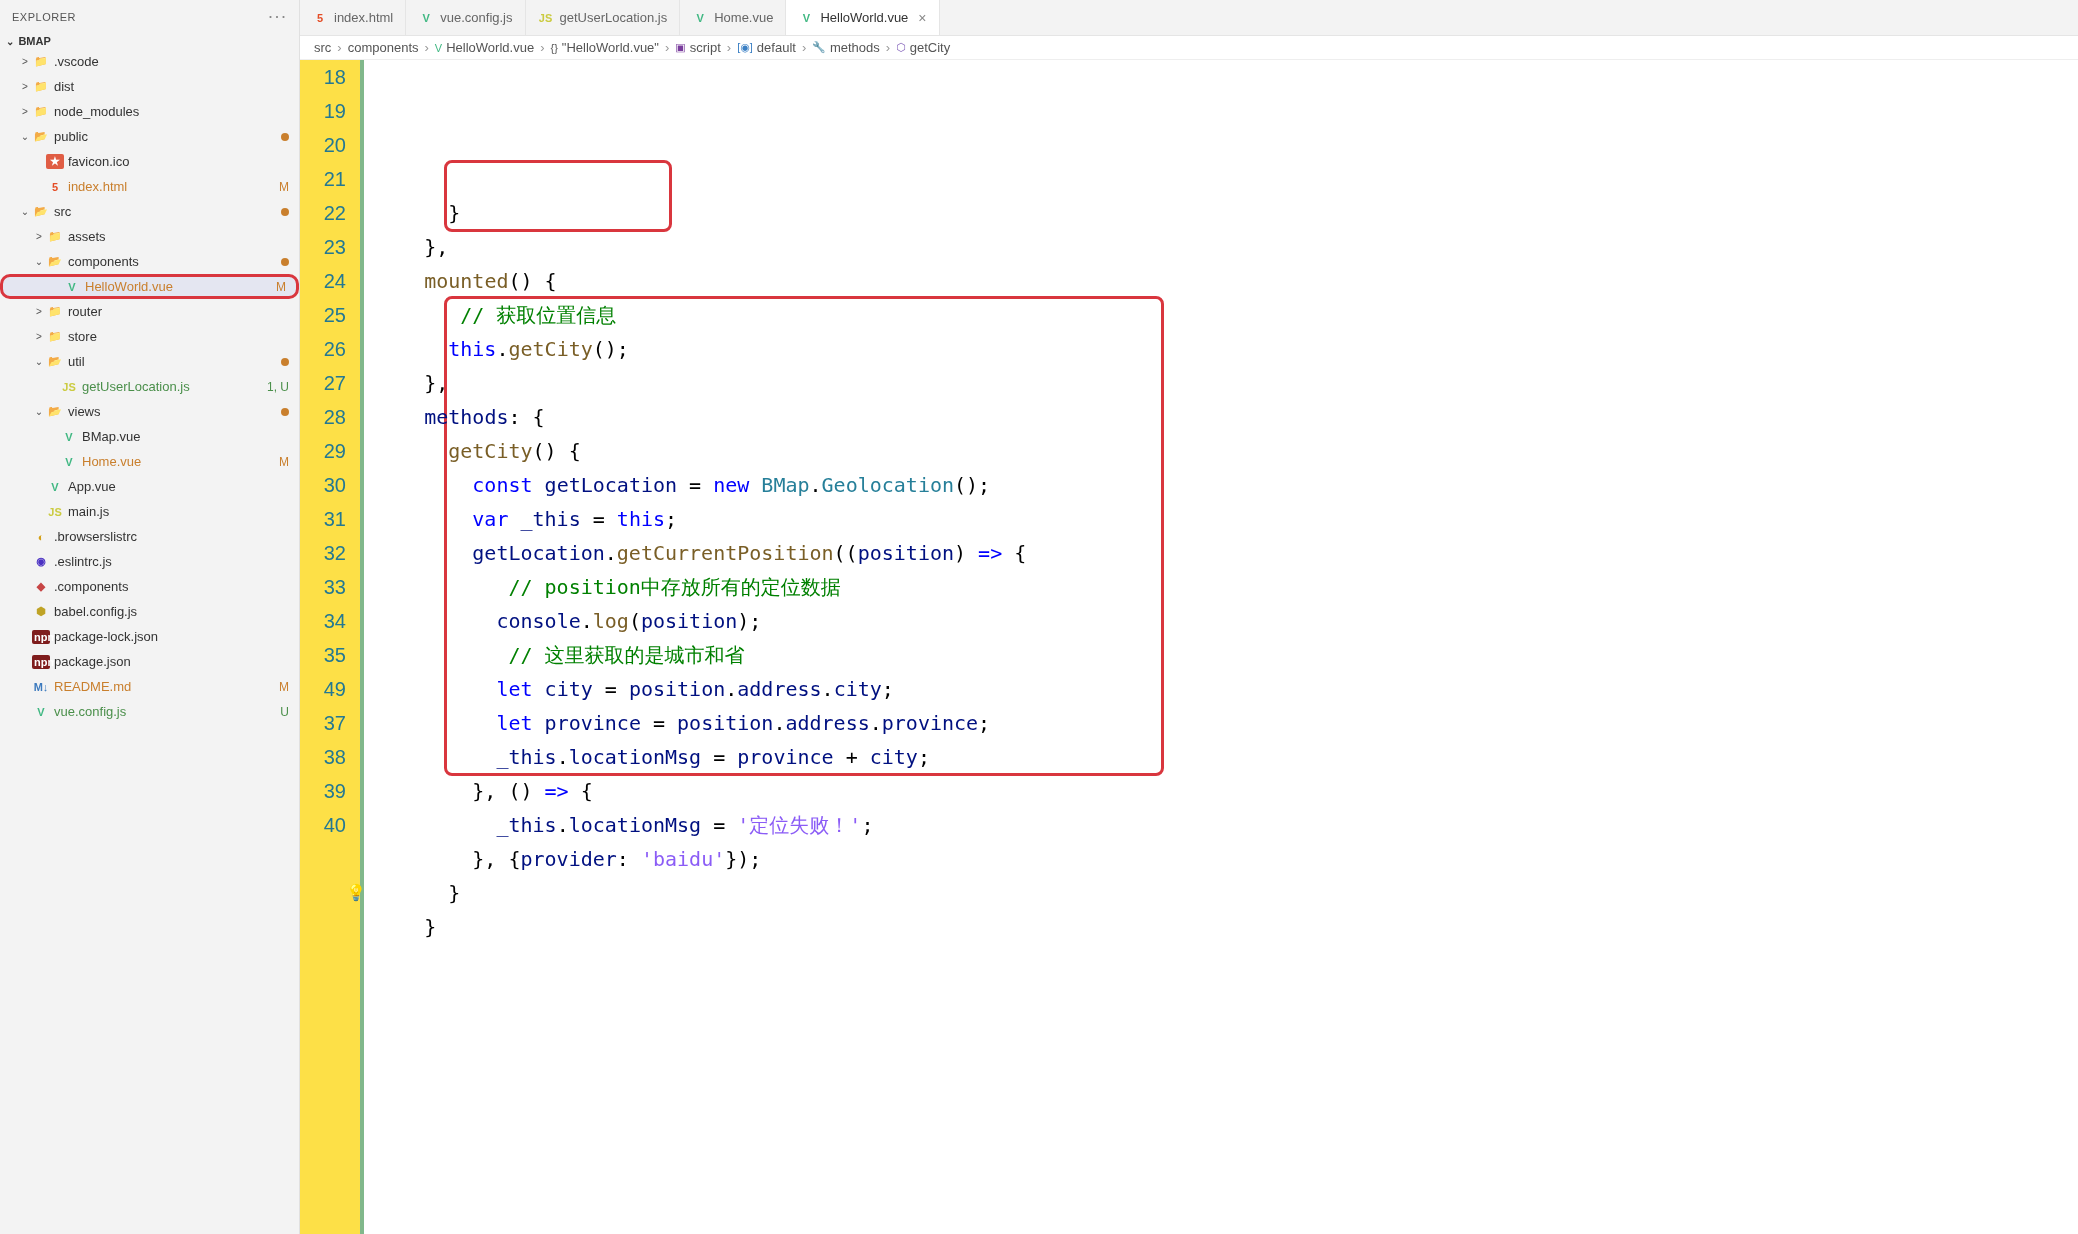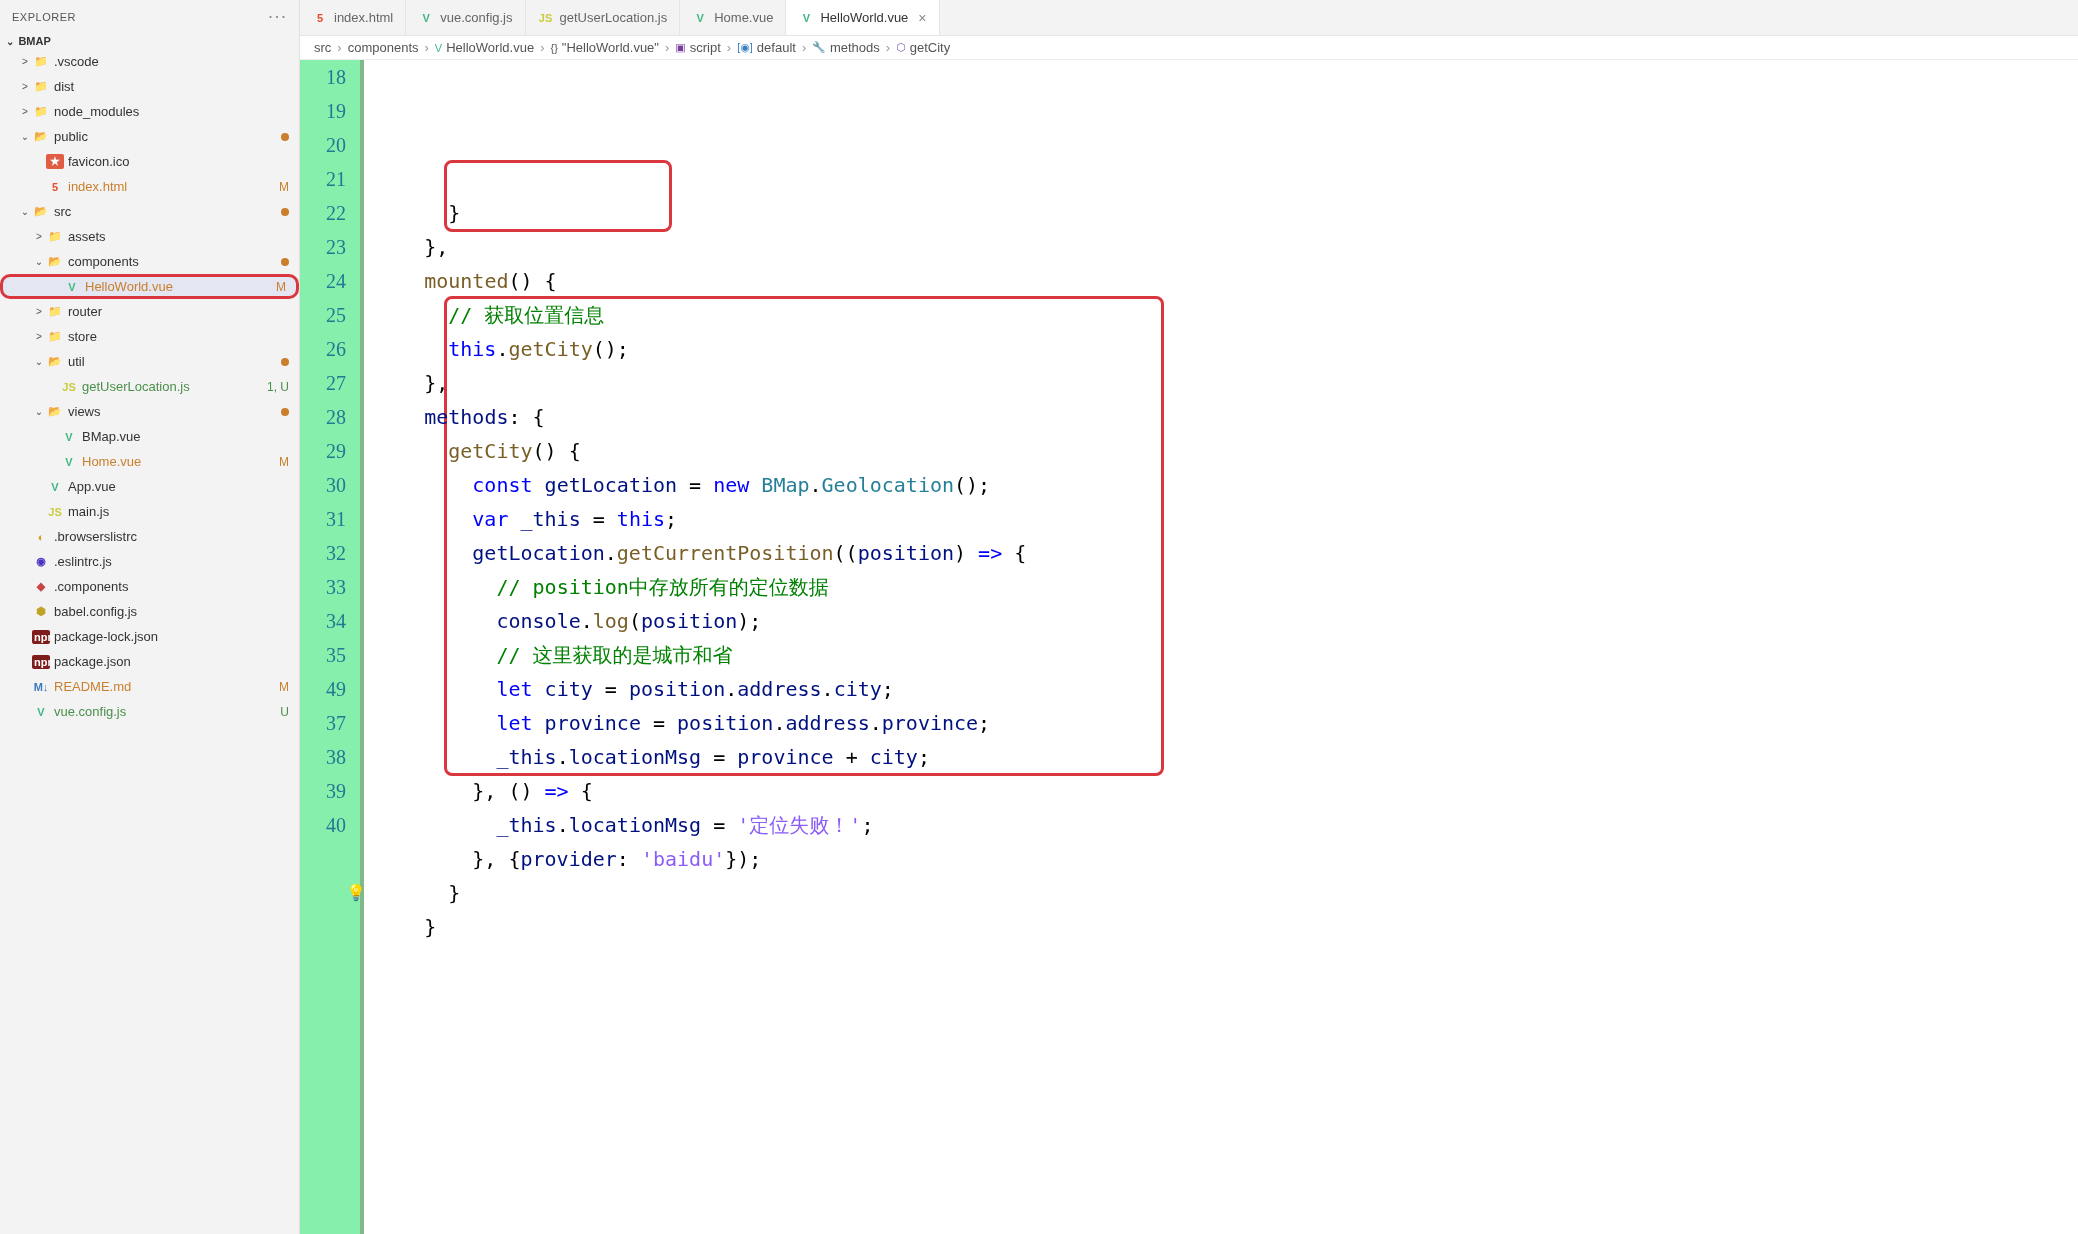--- a/index.html
+++ b/index.html
@@ -34,32 +34,32 @@
 .tab { display: flex; align-items: center; height: 100%; padding: 0 12px; border-right: 1px solid #e5e5e5; font-size: 13px; color: #666; cursor: pointer; gap: 6px; }
 .tab.active { background: #fff; color: #333; }
 .tab .icon { width: 16px; text-align: center; }
 .tab .close { color: #888; font-size: 14px; margin-left: 4px; }
 
 .breadcrumb { display: flex; align-items: center; gap: 6px; padding: 4px 14px; font-size: 13px; color: #555; background: #fff; border-bottom: 1px solid #eee; }
 .breadcrumb .sep { color: #999; }
 .breadcrumb .bc-icon { font-size: 12px; }
 
 .editor-wrap { flex: 1; display: flex; overflow: auto; background: #fff; position: relative; }
-.gutter { width: 60px; text-align: right; padding-right: 14px; color: #237893; font-size: 20px; font-family: Liberation Serif, serif; line-height: 34px; user-select: none; background: #86efac; }
+.gutter { width: 60px; text-align: right; padding-right: 14px; color: #237893; font-size: 20px; font-family: Liberation Sans, sans-serif; line-height: 34px; user-select: none; background: #fde047; }
 .gutter .ln { height: 34px; }
 .gitbar { width: 4px; background: #81b88b; margin-right: 2px; }
 .code { flex: 1; font-family: Menlo, Monaco, Consolas, monospace; font-size: 20px; line-height: 34px; white-space: pre; padding-left: 10px; position: relative; }
 .code .line { height: 34px; position: relative; }
 
 
 .kw { color: #0000ff; }
 .fn { color: #795e26; }
 .var { color: #001080; }
 .str { color: #8b5cf6; }
-.cmt { color: #008000; }
+.cmt { color: #008000; padding-left: 12px; }
 .cls { color: #267f99; }
 .punc { color: #000; }
 .this { color: #0000ff; }
 .prop { color: #001080; }
 
 
 .hl-box { position: absolute; border: 3px solid #d9363e; border-radius: 8px; pointer-events: none; }
 
 .bulb { position: absolute; left: -30px; color: #ddb100; font-size: 16px; }
 .ic-folder-open { color: #55b06b; }

